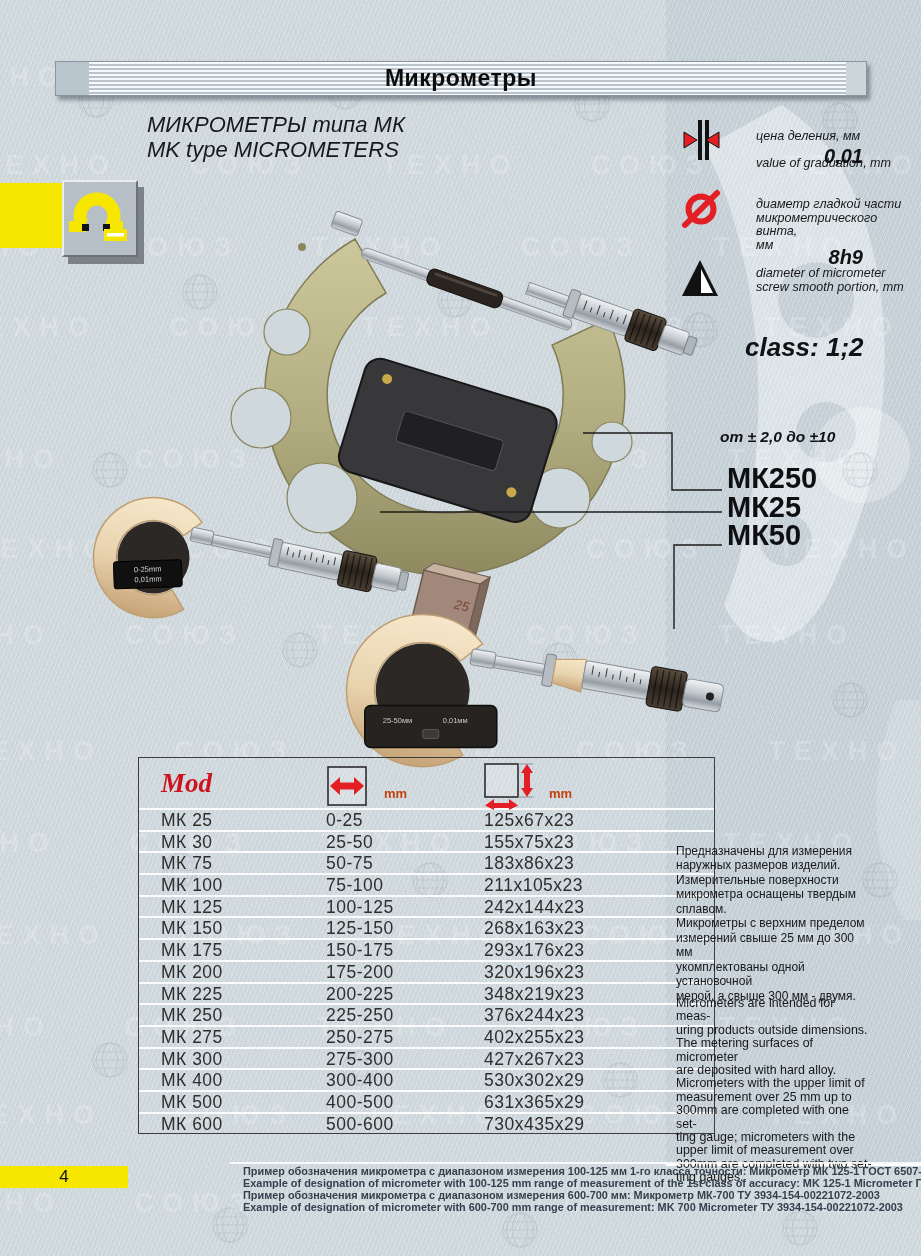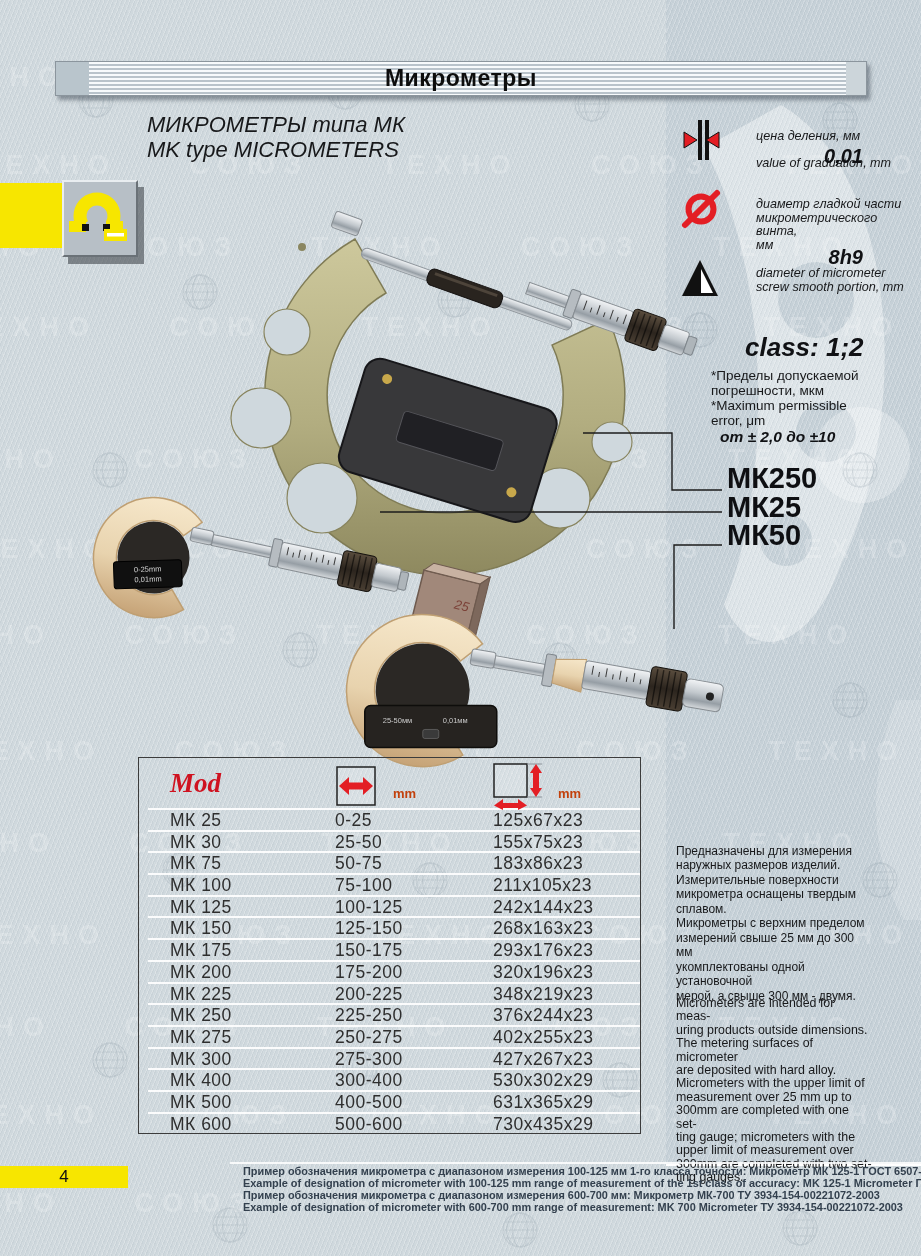--- a/index.html
+++ b/index.html
@@ -43,22 +43,22 @@
   .spec-value{position:absolute;right:58px;z-index:6;font-weight:bold;font-style:italic;
        font-size:20px;color:#101114;}
   .class-label{position:absolute;left:725px;top:332px;z-index:6;font-weight:bold;font-style:italic;
        font-size:26px;color:#101114;margin-left:20px;}
   .tol-note{position:absolute;left:711px;top:368px;z-index:6;font-size:13.5px;line-height:15px;
        color:#17181a;white-space:pre-line;}
   .tol-range{position:absolute;left:720px;top:428px;z-index:6;font-weight:bold;font-style:italic;
        font-size:15.5px;color:#101114;}
   .model-label{position:absolute;left:727px;z-index:6;font-weight:bold;font-size:29px;color:#0e0f12;}
 
-  .spec-table{position:absolute;left:138px;top:757px;width:503px;height:377px;z-index:6;
-       border:1px solid #3c3c3c;box-sizing:border-box;padding-left:9px;}
+  .spec-table{position:absolute;left:138px;top:757px;width:577px;height:377px;z-index:6;
+       border:1px solid #3c3c3c;box-sizing:border-box;}
   .t-head{position:relative;height:50px;}
   .mod-label{position:absolute;left:22px;top:10px;font-size:27px;font-weight:bold;font-style:italic;
        color:#cf1220;font-family:"Liberation Serif",serif;}
   .unit{position:absolute;font-weight:bold;font-size:13px;color:#c2410c;}
   .t-row{display:grid;grid-template-columns:165px 158px 1fr;height:19.7px;
        border-top:2px solid rgba(255,255,255,.9);font-size:17.5px;color:#2e2e2e;
        align-items:center;padding-left:22px;letter-spacing:.5px;}
 
   .desc{position:absolute;left:676px;width:196px;z-index:6;color:#17181a;white-space:pre-line;}
   .desc-ru{top:844px;font-size:12px;line-height:14.45px;}
@@ -302,24 +302,20 @@
 screw smooth portion, mm</div>
   </div>
   <div class="spec-value" style="top:246px">8h9</div>
 
   <svg class="spec-icon" style="left:680px;top:258px" width="40" height="40" viewBox="0 0 40 40">
     <polygon points="20,2 38,38 2,38" fill="#111"></polygon>
     <polygon points="21,11 33,35 21,35" fill="#fff"></polygon>
   </svg>
 
   <div class="class-label">class: 1;2</div>
-  <div class="tol-note">*Пределы допускаемой
-погрешности, мкм
-*Maximum permissible
-error, μm</div>
   <div class="tol-range">от ± 2,0 до ±10</div>
 
   <div class="model-label" style="top:462px">МК250</div>
   <div class="model-label" style="top:491px">МК25</div>
   <div class="model-label" style="top:519px">МК50</div>
 
   <div class="spec-table">
     <div class="t-head">
       <div class="mod-label">Mod</div>
       <svg style="position:absolute;left:187px;top:7px" width="64" height="42" viewBox="0 0 64 42">

